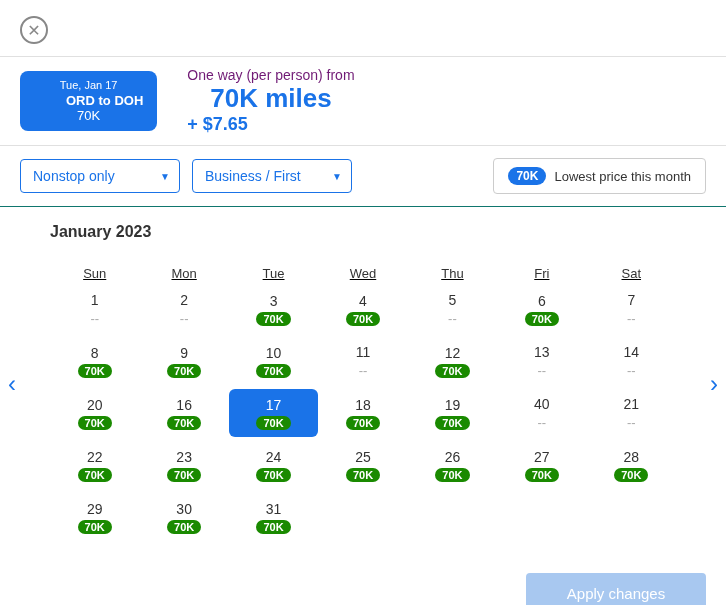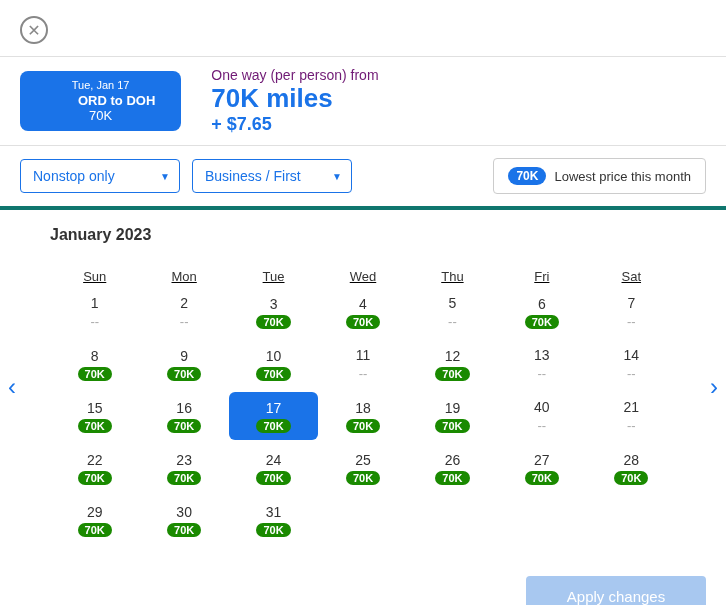--- a/index.html
+++ b/index.html
@@ -45,21 +45,21 @@
     .price-bar {
       display: flex;
       align-items: center;
       padding: 10px 20px;
       border-bottom: 1px solid #e0e0e0;
     }
     .selected-date-card {
       background: #1a73e8;
       color: white;
       border-radius: 8px;
-      padding: 8px 26px;
+      padding: 8px 14px;
       min-width: 100px;
       text-align: center;
     }
     .selected-date-card .date-label {
       font-size: 11px;
       font-weight: normal;
       margin-bottom: 2px;
     }
     .selected-date-card .route {
       font-size: 13px;
@@ -73,34 +73,35 @@
       margin-left: 30px;
     }
     .price-info .from-text {
       font-size: 14px;
       color: #701a75;
     }
     .price-info .miles-big {
       font-size: 26px;
       color: #1a73e8;
       font-weight: bold;
+      text-align: center;
     }
     .price-info .tax {
       font-size: 18px;
       color: #1a73e8;
       font-weight: bold;
     }
 
     
     .filter-bar {
       display: flex;
       align-items: center;
       padding: 12px 20px;
       gap: 12px;
-      border-bottom: 4px solid #0f766e;
+      border-bottom: 1px solid #0f766e;
     }
     .filter-select {
       border: 1px solid #1a73e8;
       border-radius: 4px;
       padding: 8px 30px 8px 12px;
       font-size: 14px;
       color: #1a73e8;
       background: #fff;
       appearance: none;
       cursor: pointer;
@@ -359,21 +360,21 @@
               <span class="cell-date">13</span>
               <span class="cell-dash">--</span>
             </div>
             <div class="calendar-cell">
               <span class="cell-date">14</span>
               <span class="cell-dash">--</span>
             </div>
           </div>
           <div class="calendar-row">
             <div class="calendar-cell">
-              <span class="cell-date">15</span>
+              <span class="cell-date">20</span>
               <span class="cell-price">70K</span>
             </div>
             <div class="calendar-cell">
               <span class="cell-date">16</span>
               <span class="cell-price">70K</span>
             </div>
             <div class="calendar-cell selected-cell">
               <span class="cell-date">17</span>
               <span class="cell-price">70K</span>
             </div>

